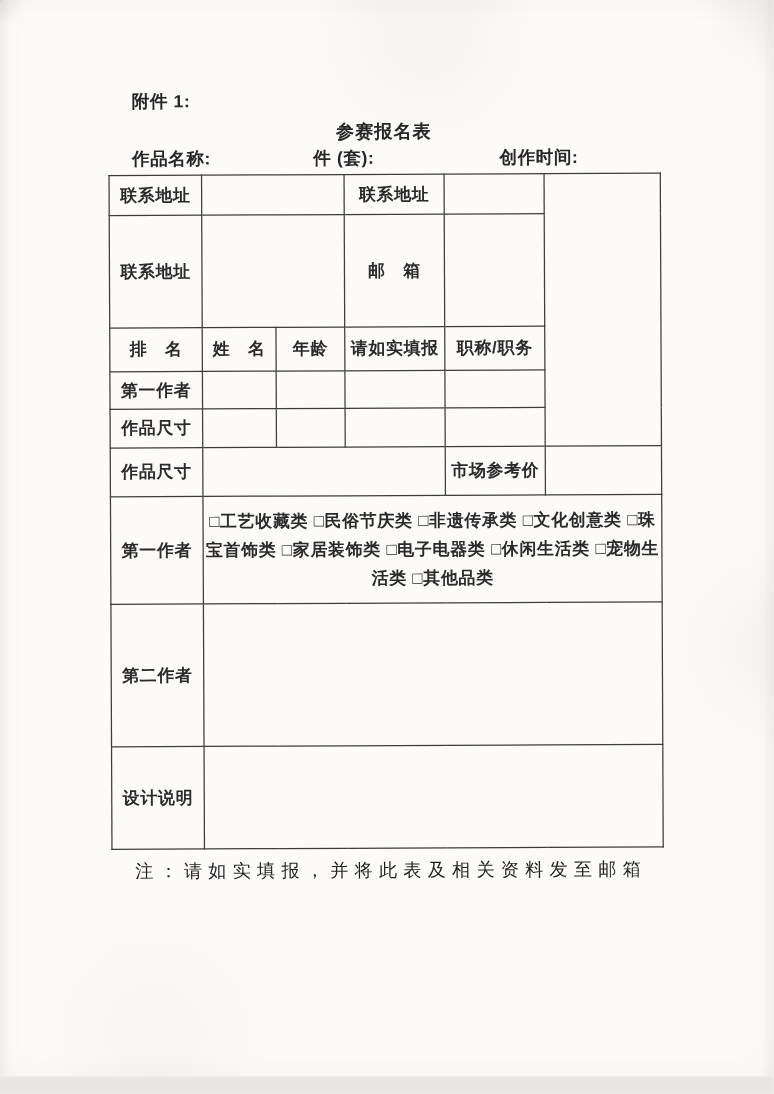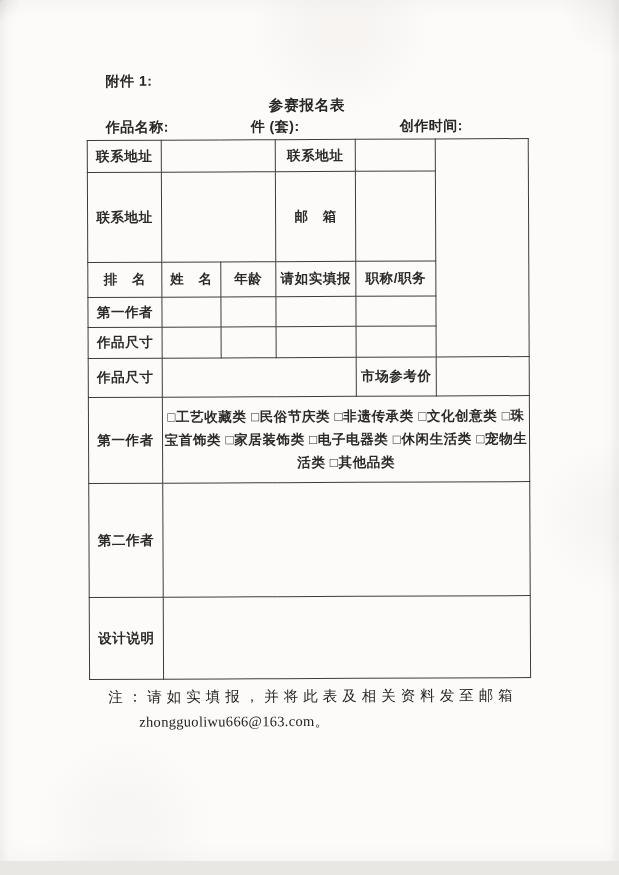--- a/index.html
+++ b/index.html
@@ -156,16 +156,15 @@
         <td colspan="5"></td>
       </tr>
       <tr style="height:82px">
         <td>设计说明</td>
         <td colspan="5"></td>
       </tr>
     </tbody>
       </table>
 
     <div class="note-line1">注：请如实填报，并将此表及相关资料发至邮箱</div>
-    <div class="note-line2">zhongguoliwu666@163.com。</div>
 
   </div>
 </div>
 
 </body></html>

